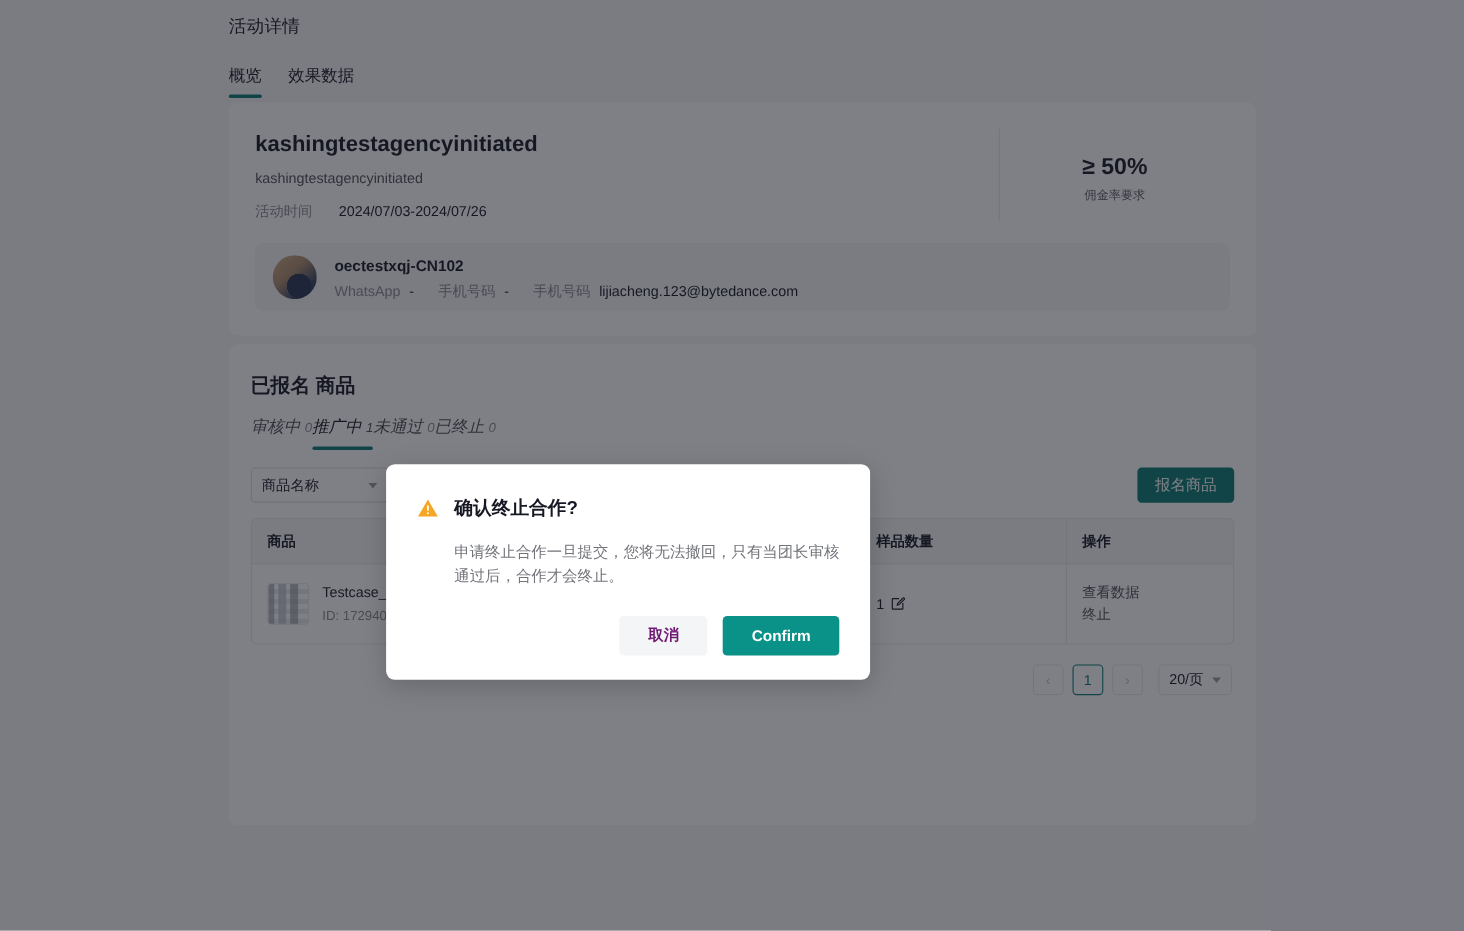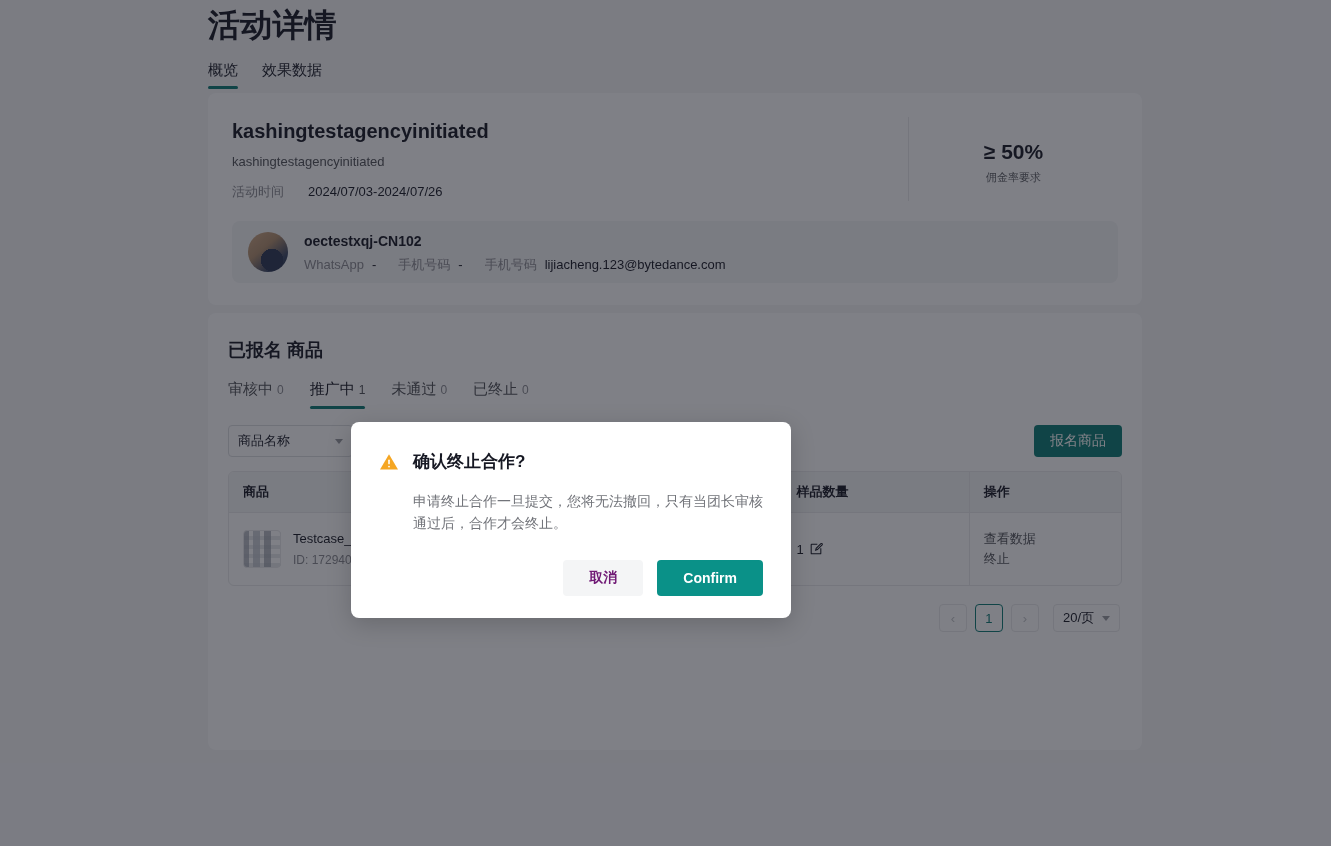--- a/index.html
+++ b/index.html
@@ -15,21 +15,21 @@
     position: absolute; inset: 0;
     background: #f5f6f7;
   }
 
   .page-inner {
     position: absolute;
     left: 208px; top: 0; width: 934px;
   }
 
   .page-title {
-    font-size: 32px; font-weight: 700; color: #161823;
+    font-size: 16px; font-weight: 400; color: #161823;
     padding: 8px 0 0 0; line-height: 34px;
     letter-spacing: .2px;
   }
 
   
   .top-tabs {
     display: flex; gap: 24px; margin-top: 18px;
     height: 30px; align-items: flex-start;
   }
   .top-tab {
@@ -86,21 +86,21 @@
     flex: none; margin-right: 16px;
     filter: blur(.4px);
   }
   .creator-name { font-size: 14px; font-weight: 700; color: #161823; line-height: 20px; }
   .creator-contacts { display: flex; align-items: center; margin-top: 5px; font-size: 13px; line-height: 18px; }
   .ct-label { color: #8a8b91; margin-right: 8px; }
   .ct-value { color: #161823; margin-right: 22px; }
 
   
   .section-title { font-size: 18px; font-weight: 700; color: #161823; line-height: 26px; }
-  .prod-tabs { display: flex; gap: 26px; margin-top: 16px; height: 30px; }
+  .prod-tabs { display: flex; margin-top: 16px; height: 30px; font-style: italic; }
   .prod-tab {
     font-size: 15px; color: #505257; line-height: 20px;
     padding-bottom: 8px; position: relative; cursor: pointer;
     display: flex; align-items: baseline; gap: 4px;
   }
   .prod-tab .cnt { font-size: 12px; color: #8a8b91; }
   .prod-tab.active { color: #161823; }
   .prod-tab.active .cnt { color: #505257; }
   .prod-tab.active:after {
     content: ""; position: absolute; left: 0; right: 0; bottom: 0;

